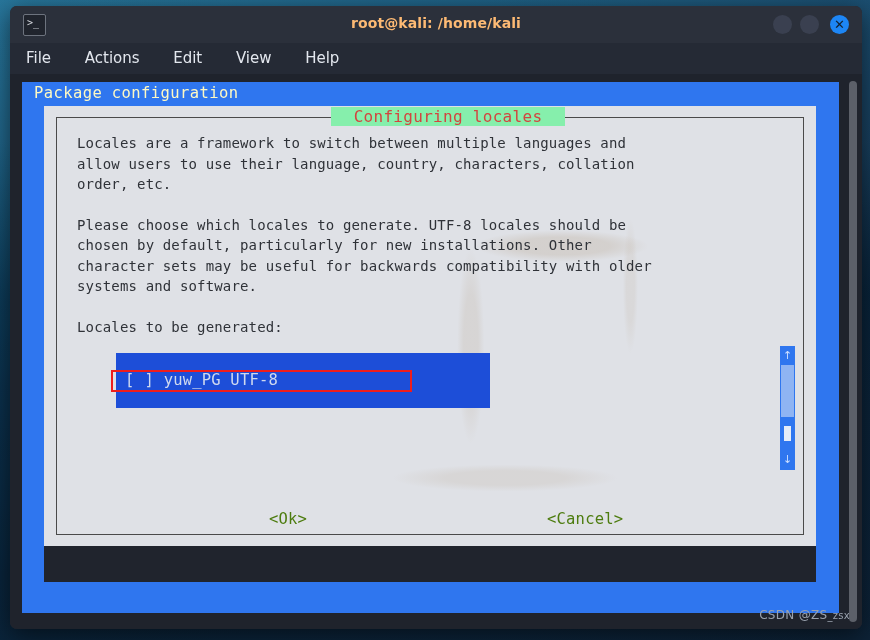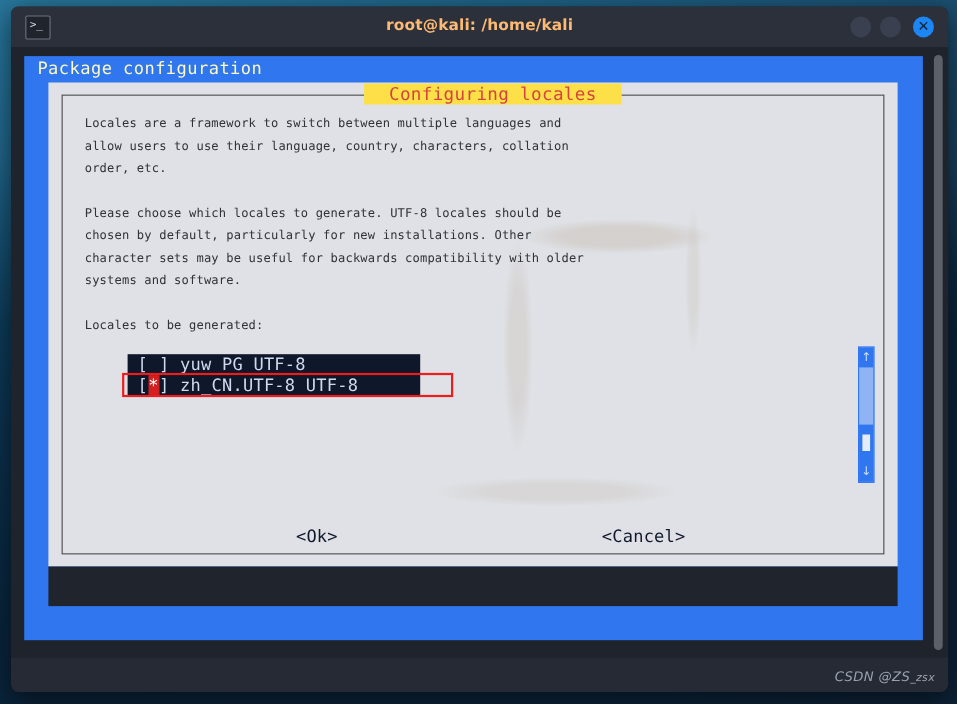--- a/index.html
+++ b/index.html
@@ -189,48 +189,48 @@
   #dlg-title {
     position: absolute;
     left: 274px;
     top: -11px;
     width: 234px;
     text-align: center;
     color: #d2453f;
     font-family: "DejaVu Sans Mono", monospace;
     font-size: 16px;
     letter-spacing: .3px;
-    background: #fde047;
+    background: #86efac;
     padding: 0 4px;
     box-sizing: border-box;
   }
 
   
   #dlg-text {
     position: absolute;
     left: 20px;
     top: 15px;
     right: 18px;
     color: #2f3238;
     font-family: "DejaVu Sans Mono", monospace;
-    font-size: 11px;
+    font-size: 14px;
     line-height: 20.5px;
     white-space: pre;
     letter-spacing: .15px;
   }
   .para-gap { display: block; height: 20px; }
 
   
   #listbox {
     position: absolute;
     left: 59px;
     top: 235px;
-    width: 266px;
-    background: #0f172a;
-    padding: 0 0;
+    width: 374px;
+    background: #1d4ed8;
+    padding: 18px 0;
   }
   .locale-row {
     color: #cfd9ef;
     font-family: "DejaVu Sans Mono", monospace;
     font-size: 15.5px;
     line-height: 19px;
     white-space: pre;
     padding-left: 9px;
     letter-spacing: .2px;
   }
@@ -295,21 +295,21 @@
     top: 9px;
     width: 7px;
     height: 15px;
     background: #e5ecf8;
   }
 
   
   .dlg-btn {
     position: absolute;
     top: 392px;
-    color: #0f172a;
+    color: #4d7c0f;
     font-family: "DejaVu Sans Mono", monospace;
     font-size: 15.5px;
     letter-spacing: .2px;
     cursor: default;
   }
   #btn-ok { left: 212px; }
   #btn-cancel { left: 490px; }
 
   
   #dark-strip {
@@ -334,41 +334,47 @@
 
   
   #watermark {
     position: absolute;
     right: 12px;
     bottom: 7px;
     color: #9aa2ae;
     font-family: "DejaVu Sans", sans-serif;
     font-size: 12px;
     letter-spacing: .3px;
-    font-style: italic;
   }
   #watermark .sub { font-size: 10px; }
 </style>
 </head>
 <body>
 
 <div id="desktop"></div>
 
 <div id="term-window">
 
   <div id="titlebar">
     <div id="term-icon">
       <span class="glyph">&gt;_</span>
     </div>
     <div id="window-title">root@kali: /home/kali</div>
     <div class="win-btn" id="btn-min"></div>
     <div class="win-btn" id="btn-max"></div>
     <div class="win-btn" id="btn-close">✕</div>
   </div>
 
+  <div id="menubar">
+    <span class="menu-item">File</span>
+    <span class="menu-item">Actions</span>
+    <span class="menu-item">Edit</span>
+    <span class="menu-item">View</span>
+    <span class="menu-item">Help</span>
+  </div>
 
   <div id="term-body">
 
     <div id="whiptail">
       <div id="pkg-config">Package configuration</div>
     </div>
 
     <div id="dialog">
       <div id="dlg-inner">
         <div id="title-gap"></div>
@@ -376,21 +382,20 @@
 
         <div id="dlg-text"><span>Locales are a framework to switch between multiple languages and
 allow users to use their language, country, characters, collation
 order, etc.</span><span class="para-gap"></span><span>Please choose which locales to generate. UTF-8 locales should be
 chosen by default, particularly for new installations. Other
 character sets may be useful for backwards compatibility with older
 systems and software.</span><span class="para-gap"></span><span>Locales to be generated:</span></div>
 
         <div id="listbox">
           <div class="locale-row"><span class="cb-open">[</span><span class="mark-empty"> </span><span class="cb-close">]</span> <span>yuw_PG UTF-8</span></div>
-          <div class="locale-row checked"><span class="cb-open">[</span><span class="mark">*</span><span class="cb-close">]</span> <span>zh_CN.UTF-8 UTF-8</span></div>
         </div>
 
         <div id="annot-box"></div>
 
         <div id="list-scroll">
           <div class="arrow up">↑</div>
           <div class="thumb"></div>
           <div class="arrow down">↓</div>
         </div>
 

